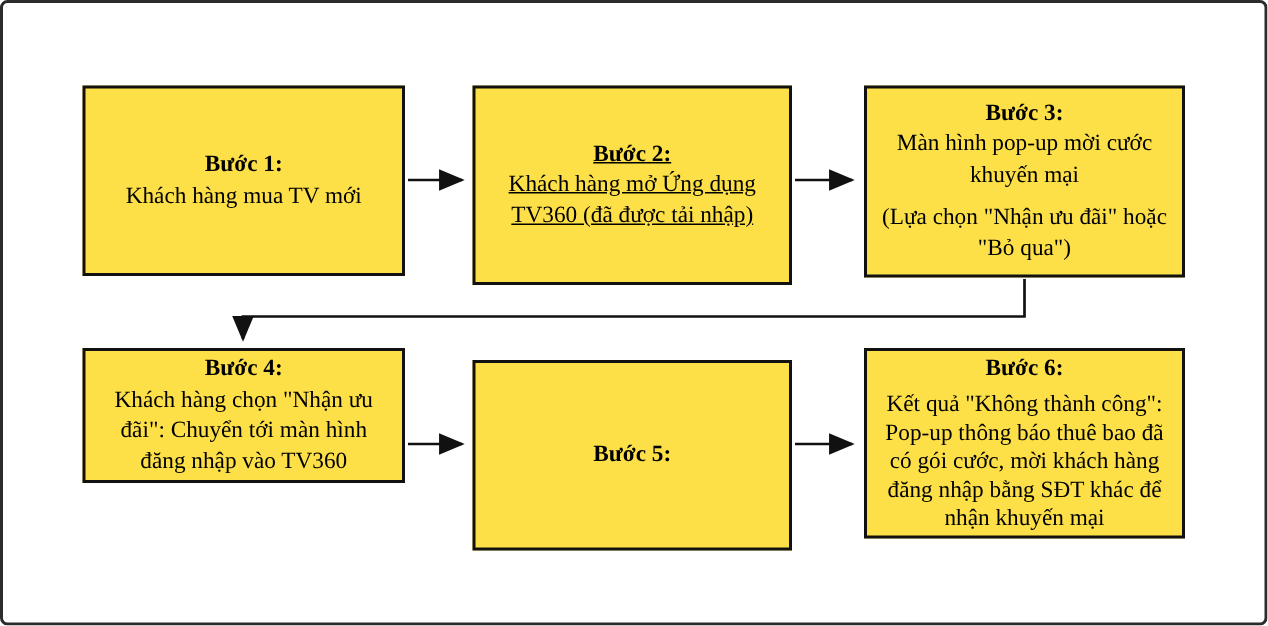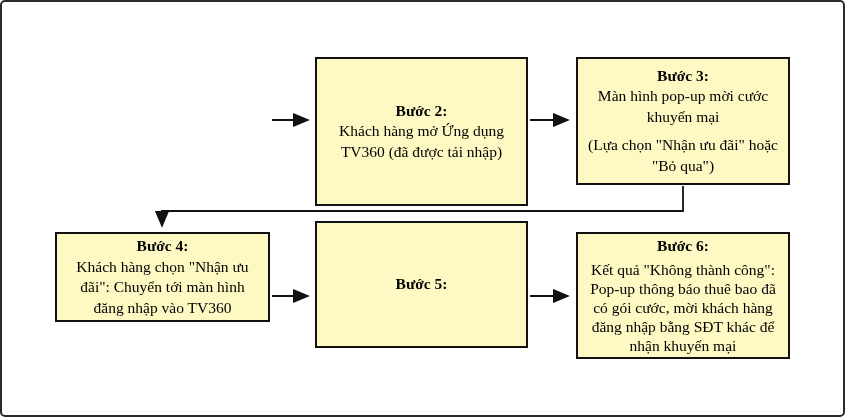--- a/index.html
+++ b/index.html
@@ -16,58 +16,62 @@
     border: 2px solid #2b2b2b;
     border-radius: 5px;
     overflow: hidden;
     font-family: "Liberation Serif", "DejaVu Serif", serif;
     color: #000000;
   }
   .flow-box {
     position: absolute;
     box-sizing: border-box;
     border: 2px solid #111111;
-    background: #fef9c3;
+    background: #fde047;
     display: flex;
     flex-direction: column;
     justify-content: center;
     align-items: center;
     text-align: center;
     padding: 3px 7px;
     font-size: 15.5px;
     line-height: 20.5px;
   }
   .flow-box .box-title {
     font-weight: bold;
     margin: 0;
   }
   .flow-box p.box-para {
     margin: 0;
   }
   .flow-box p.box-para + p.box-para {
     margin-top: 8px;
   }
   #box-step-1 { left: 53px; top: 55px; width: 215px; height: 127px; }
-  #box-step-2 { left: 313px; top: 55px; width: 213px; height: 149px; }
+  #box-step-2 { left: 313px; top: 55px; width: 213px; height: 133px; text-decoration: underline; }
   #box-step-3 { left: 574px; top: 55px; width: 214px; height: 128px; }
   #box-step-4 { left: 53px; top: 230px; width: 215px; height: 90px; }
-  #box-step-5 { left: 313px; top: 219px; width: 213px; height: 127px; }
+  #box-step-5 { left: 313px; top: 238px; width: 213px; height: 127px; }
   #box-step-6 { left: 574px; top: 230px; width: 214px; height: 127px; line-height: 19px; padding: 2px 6px; justify-content: space-between; }
   svg.arrow-layer {
     position: absolute;
     left: 0;
     top: 0;
     pointer-events: none;
   }
 </style>
 </head>
 <body>
 
 <div class="frame">
 
+  <div class="flow-box" id="box-step-1">
+    <p class="box-title">Bước 1:</p>
+    <p class="box-para">Khách hàng mua TV mới</p>
+  </div>
 
   <div class="flow-box" id="box-step-2">
     <p class="box-title">Bước 2:</p>
     <p class="box-para">Khách hàng mở Ứng dụng TV360 (đã được tải nhập)</p>
   </div>
 
   <div class="flow-box" id="box-step-3">
     <p class="box-title">Bước 3:</p>
     <p class="box-para">Màn hình pop-up mời cước khuyến mại</p>
     <p class="box-para">(Lựa chọn "Nhận ưu đãi" hoặc "Bỏ qua")</p>

